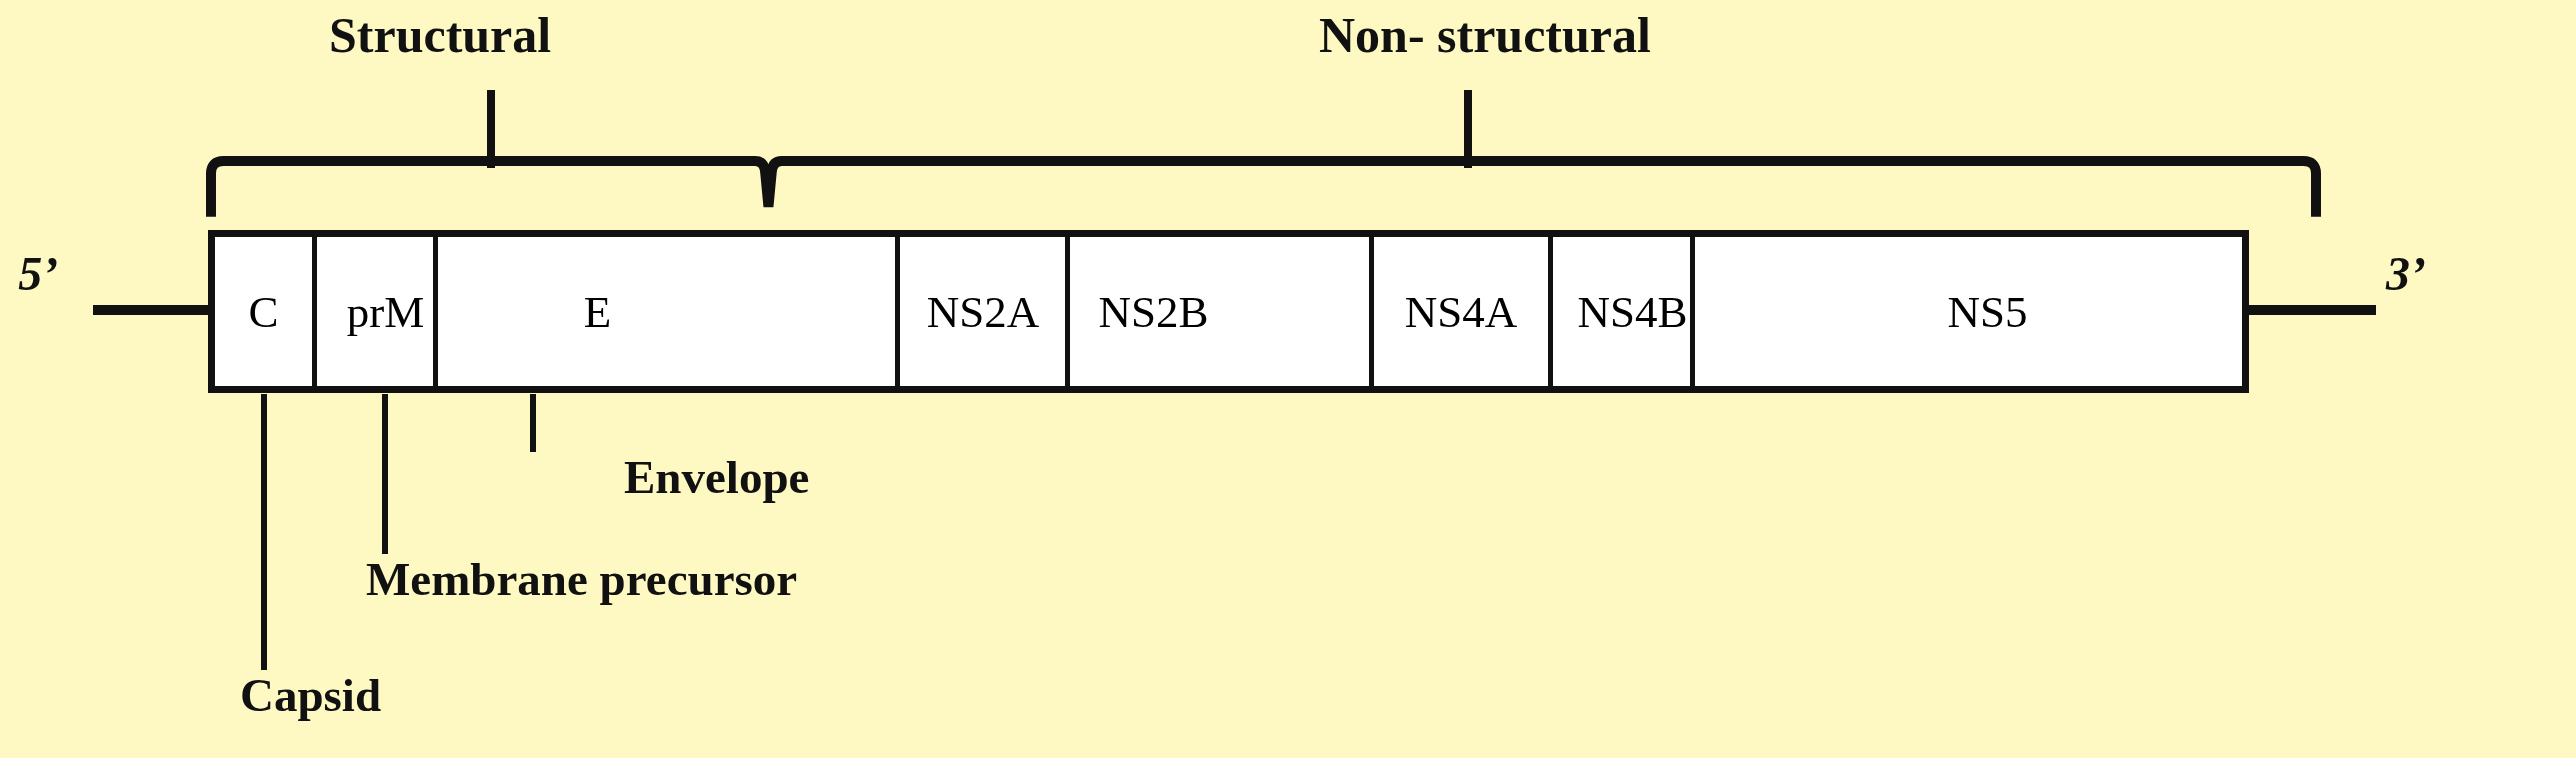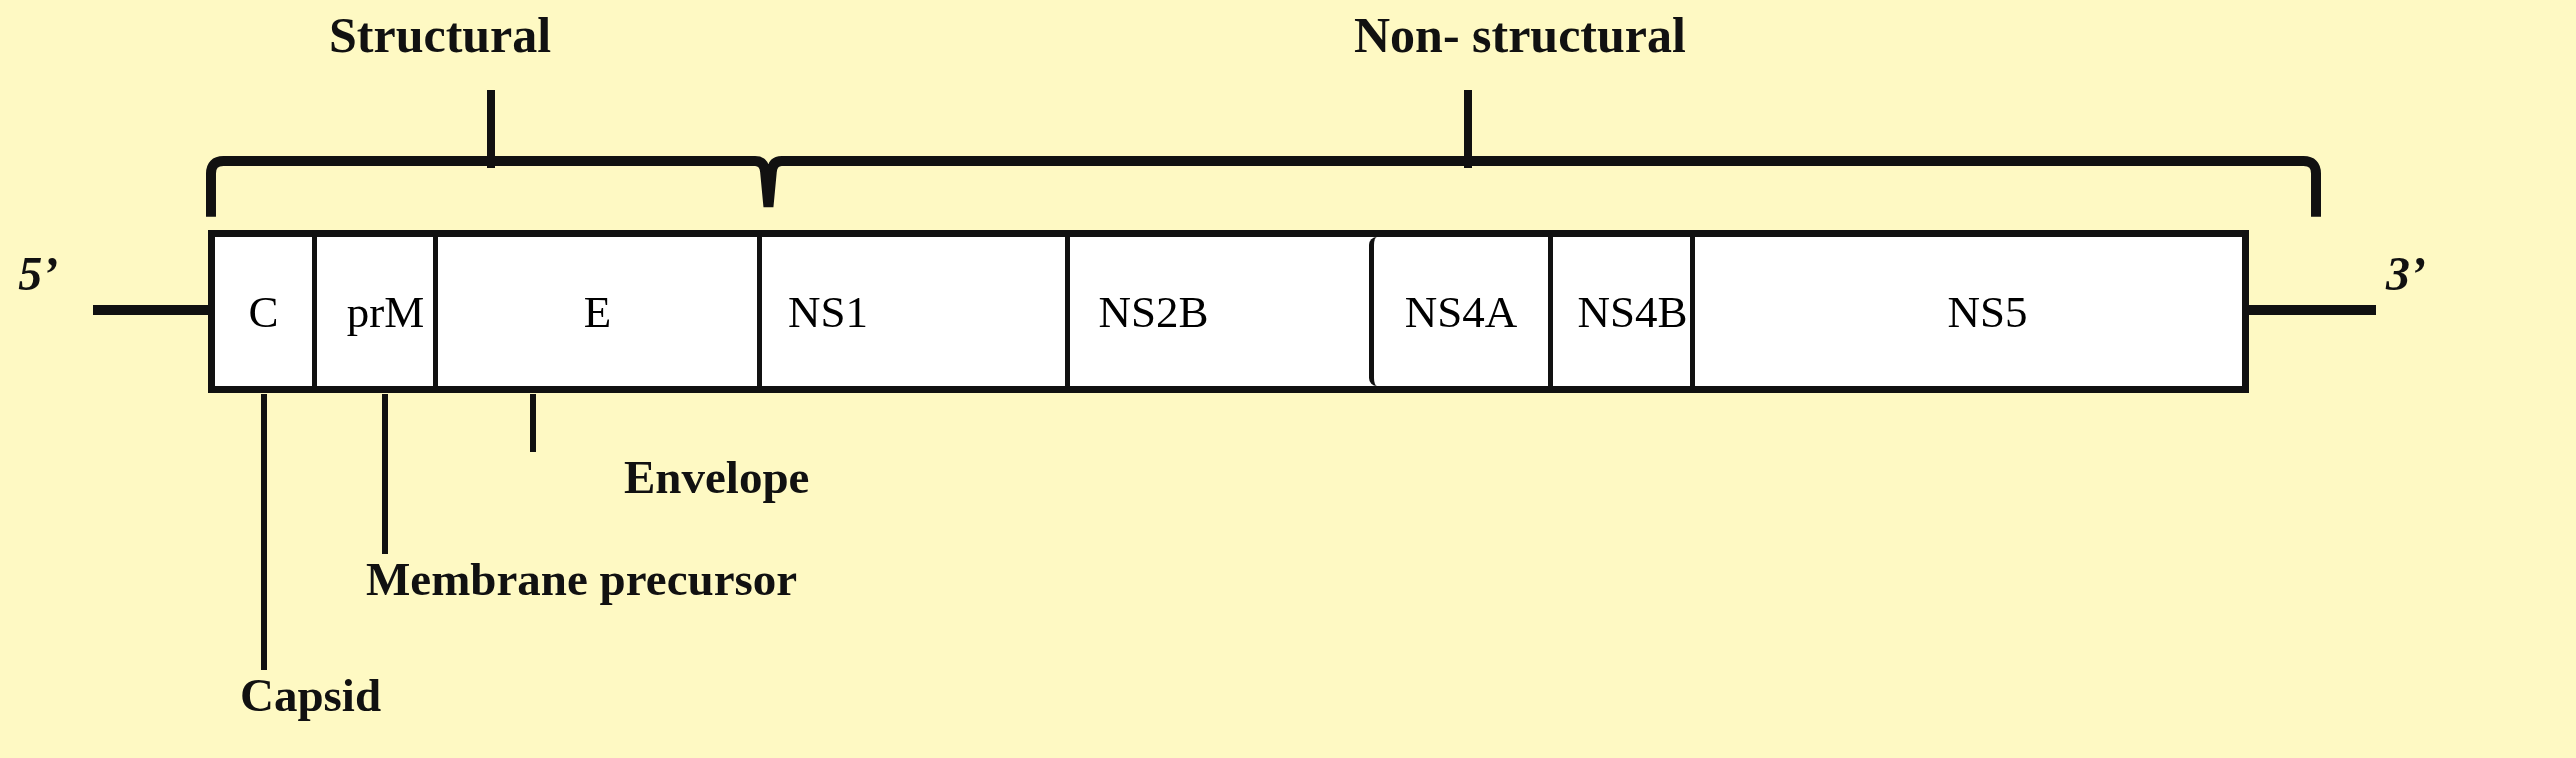--- a/index.html
+++ b/index.html
@@ -67,43 +67,43 @@
   }
   svg.brace { position: absolute; overflow: visible; }
 </style>
 </head>
 <body>
 
 <div id="canvas">
 
   <div class="txt group-label" style="left:329px; top:10px;">Structural</div>
 
-  <div class="txt group-label" style="left:1354px; top:10px;">Non- structural</div>
+  <div class="txt group-label" style="left:1319px; top:10px;">Non- structural</div>
 
   <div class="tick-stem" style="left:487px; top:90px; height:78px;"></div>
 
   <div class="tick-stem" style="left:1464px; top:90px; height:78px;"></div>
 
   <svg class="brace" style="left:206px; top:155px;" width="2115" height="67" viewBox="0 0 2542 80">
     <path d="M 6,74 L 6,22 Q 6,7 21,7
              L 660,7 Q 671,7 672,20
              L 676,62 L 680,20 Q 681,7 692,7
              L 2521,7 Q 2536,7 2536,22 L 2536,74" fill="none" stroke="#111111" stroke-width="12" stroke-linecap="butt" stroke-linejoin="miter"></path>
   </svg>
 
   <div class="txt end-label" style="left:18.3px; top:250px;">5’</div>
   <div class="flat-line" style="left:93px; top:305px; width:118px; height:10px;"></div>
 
   <div id="genome-bar">
     <div class="gene-cell gene-label" style="left:0px;    width:97px;">C</div>
     <div class="gene-cell gene-label" style="left:97px;  width:142px;">prM</div>
     <div class="gene-cell gene-label" style="left:218px;  width:324px;">E</div>
-    <div class="gene-cell gene-label" style="left:542px;  width:137px;">NS1</div>
+    <div class="gene-cell gene-label" style="left:680px;  width:171px;">NS2A</div>
     <div class="gene-cell gene-label" style="left:850px; width:172px;">NS2B</div>
-    <div class="gene-cell gene-label" style="left:1154px; width:179px;border-radius:8px;">NS4A</div>
+    <div class="gene-cell gene-label" style="left:1154px; width:179px;">NS4A</div>
     <div class="gene-cell gene-label" style="left:1333px; width:164px;">NS4B</div>
     <div class="gene-cell gene-label" style="left:1475px; width:566px;padding-left:24px;">NS5</div>
   </div>
 
   <div class="flat-line" style="left:2247px; top:305px; width:129px; height:10px;"></div>
   <div class="txt end-label" style="left:2386px; top:250px;">3’</div>
 
   <div class="drop-line" style="left:530px; top:394px; height:58px;"></div>
   <div class="drop-line" style="left:382px; top:394px; height:160px;"></div>
   <div class="drop-line" style="left:261px; top:394px; height:276px;"></div>

